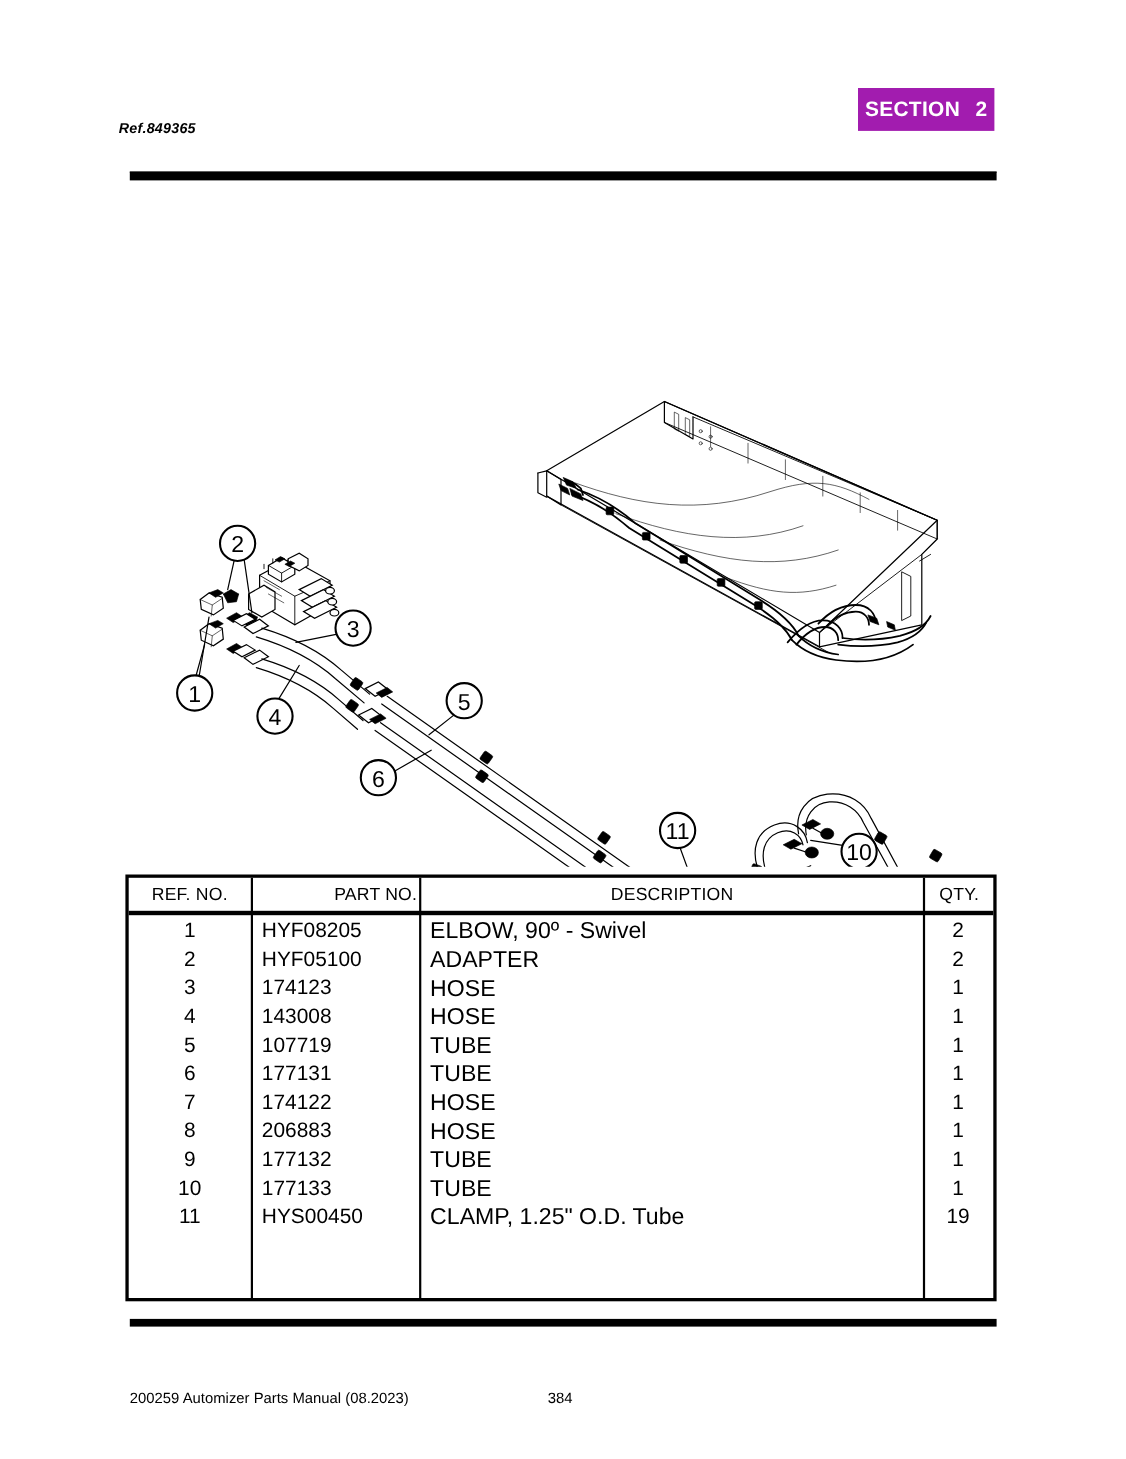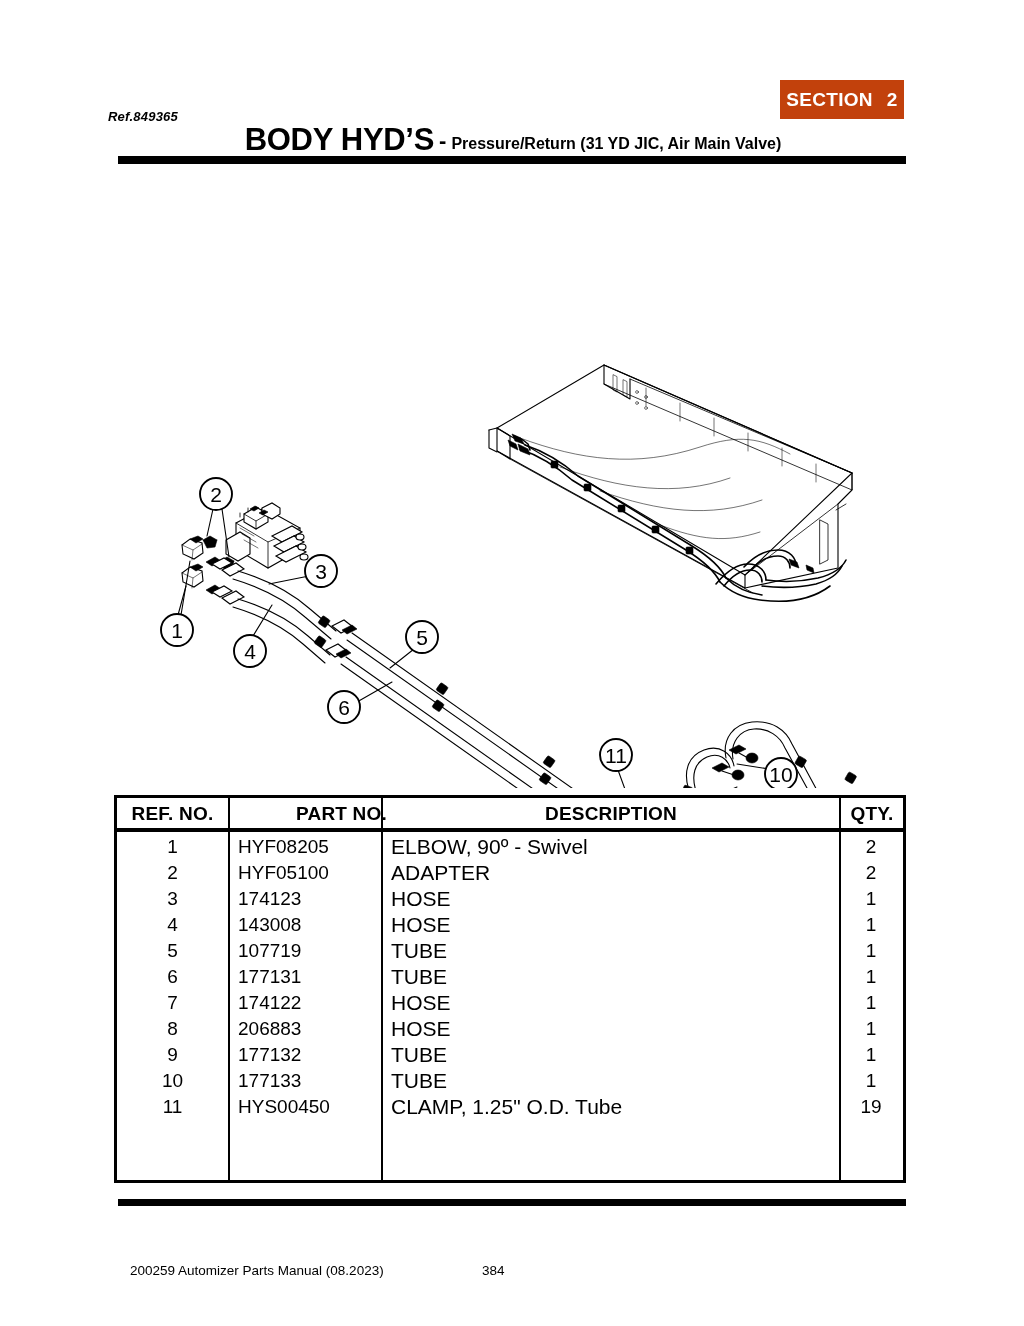--- a/index.html
+++ b/index.html
@@ -6,21 +6,21 @@
   body{
     width:1024px;height:1326px;position:relative;overflow:hidden;
     font-family:"Liberation Sans",sans-serif;color:#000;
     -webkit-font-smoothing:antialiased;
   }
   .page{position:absolute;inset:0;}
 
   
   .section-badge{
     position:absolute;left:780px;top:80px;width:124px;height:39px;
-    background:#c2410c;color:#fff;display:flex;align-items:center;
+    background:#a21caf;color:#fff;display:flex;align-items:center;
     justify-content:center;gap:14px;
     font-weight:bold;font-size:19px;letter-spacing:.3px;
   }
   .section-badge .lbl{font-size:19px;}
   .section-badge .num{font-size:19px;}
 
   .ref-code{
     position:absolute;left:108px;top:109px;
     font-style:italic;font-weight:bold;font-size:13px;letter-spacing:.2px;
   }
@@ -40,42 +40,42 @@
   .rule-bottom{
     position:absolute;left:118px;top:1199px;width:788px;height:7px;
     background:#000;
   }
 
   
   .footer{
     position:absolute;left:118px;top:1263px;width:788px;
     font-size:13.5px;
   }
-  .footer .fleft{position:absolute;left:12px;top:0;}
-  .footer .fpage{position:absolute;left:364px;top:0;}
+  .footer .fleft{position:absolute;left:0;top:0;}
+  .footer .fpage{position:absolute;left:380px;top:0;}
 
   
   .diagram{position:absolute;left:0;top:168px;width:1024px;height:620px;}
   .diagram svg{display:block;}
 
   
   .parts-table{
     position:absolute;left:114px;top:795px;width:792px;height:388px;
     border:3px solid #000;box-sizing:border-box;background:#fff;
   }
   .pt-inner{position:relative;width:100%;height:100%;}
   .pt-head{
     position:relative;height:32px;width:100%;
     border-bottom:2px solid #000;box-sizing:border-box;
   }
   .pt-head-gap{position:absolute;left:0;top:32px;width:100%;height:3px;
     border-top:2px solid #000;box-sizing:border-box;}
   .pt-head .cell{
     position:absolute;top:0;height:32px;display:flex;align-items:center;
-    justify-content:center;font-weight:bold;font-size:19px;letter-spacing:.2px;
+    justify-content:center;font-weight:normal;font-size:16px;letter-spacing:.2px;
   }
   .vline{position:absolute;top:0;bottom:0;width:2px;background:#000;}
   .v1{left:111px;} .v2{left:264px;} .v3{left:722px;}
 
   .pt-body{position:absolute;left:0;top:36px;right:0;bottom:0;}
   .row{height:26px;position:relative;}
   .row .c-ref{position:absolute;left:0;width:111px;text-align:center;font-size:19px;line-height:26px;}
   .row .c-part{position:absolute;left:121px;width:150px;text-align:left;font-size:19px;line-height:26px;}
   .row .c-desc{position:absolute;left:274px;width:440px;text-align:left;font-size:21px;line-height:26px;}
   .row .c-qty{position:absolute;left:722px;width:64px;text-align:center;font-size:19px;line-height:26px;}
@@ -85,25 +85,20 @@
 
 <div class="page">
 
   <div class="section-badge">
     <span class="lbl">SECTION</span>
     <span class="num">2</span>
   </div>
 
   <div class="ref-code">Ref.849365</div>
 
-  <div class="title-row">
-    <span class="title-main">BODY HYD’S</span>
-    <span class="title-dash">-</span>
-    <span class="title-sub">Pressure/Return (31 YD JIC, Air Main Valve)</span>
-  </div>
 
   <div class="rule-top"></div>
 
   <div class="diagram">
     <svg width="1024" height="620" viewBox="0 0 1024 620" xmlns="http://www.w3.org/2000/svg">
       <defs>
         <style>
           .ln{fill:none;stroke:#000;stroke-linecap:round;stroke-linejoin:round;}
           .t1{stroke-width:1.1;}
           .t08{stroke-width:.8;}

